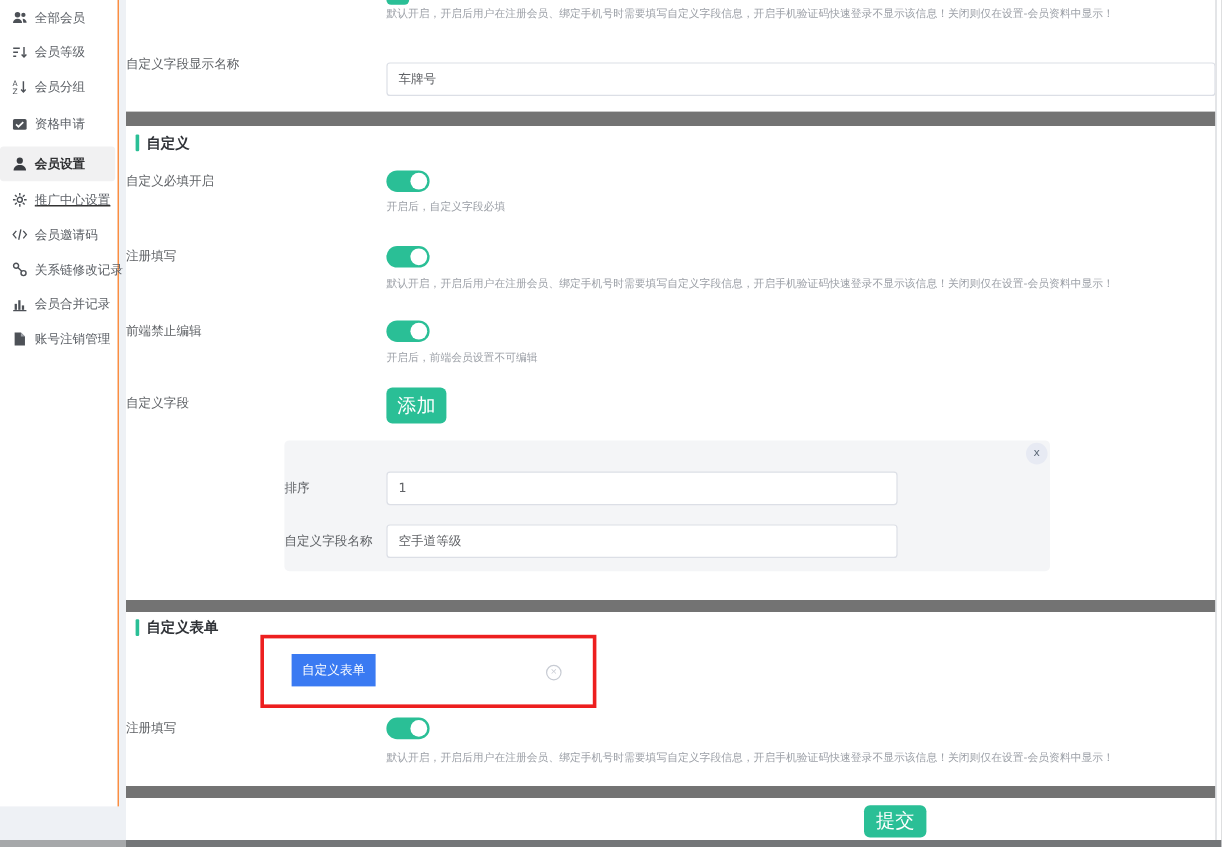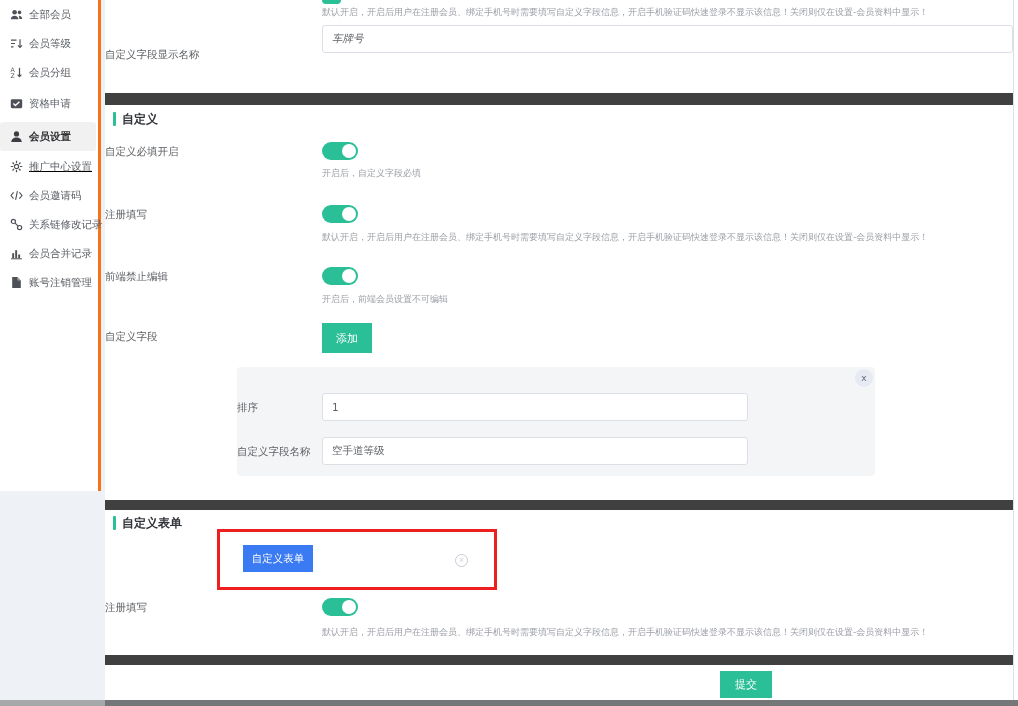--- a/index.html
+++ b/index.html
@@ -1,36 +1,36 @@
 <!DOCTYPE html>
 <html><head>
 <meta charset="utf-8">
 <style>
   html,body{margin:0;padding:0;}
   body{font-family:"DejaVu Sans","Liberation Sans",sans-serif;}
   #app{position:relative;width:1018px;height:706px;background:#eef1f5;overflow:hidden;}
   .abs{position:absolute;}
   
-  #sidebar{position:absolute;left:0;top:0;width:98px;height:491px;background:#fff;border-right:3px solid #f97316;}
+  #sidebar{position:absolute;left:0;top:0;width:98px;height:672px;background:#fff;border-right:1px solid #f97316;}
   .side-item{display:flex;align-items:center;height:29px;padding-left:10px;gap:6px;cursor:pointer;}
   .side-item .slabel{font-size:10.5px;color:#5c6066;white-space:nowrap;}
   .side-item.active{background:#f1f1f2;border-radius:3px;margin-right:2px;}
   .side-item.active .slabel{color:#303133;font-weight:bold;}
   .sicon{width:13px;height:13px;display:inline-flex;flex:0 0 13px;}
   
-  #main{position:absolute;left:105px;top:0;width:908px;height:700px;background:#404040;}
+  #main{position:absolute;left:105px;top:0;width:908px;height:700px;background:#737373;}
   .card{position:absolute;left:0;width:908px;background:#fff;}
   .sec-bar{position:absolute;width:3px;height:14px;background:#2abf96;border-radius:1px;}
   .sec-title{position:absolute;font-size:12px;font-weight:bold;color:#2f3237;line-height:14px;white-space:nowrap;}
   .flabel{position:absolute;left:0;width:208px;text-align:left;font-size:10.5px;color:#5f6266;line-height:13px;white-space:nowrap;}
   .desc{position:absolute;font-size:9px;color:#9b9fa6;line-height:12px;white-space:nowrap;}
   .toggle{position:absolute;width:36px;height:18px;border-radius:9px;background:#2abf96;cursor:pointer;}
   .toggle::after{content:"";position:absolute;right:2px;top:2px;width:14px;height:14px;border-radius:50%;background:#fff;}
   .ipt{position:absolute;box-sizing:border-box;height:28px;border:1px solid #dcdfe6;border-radius:3px;background:#fff;font-size:10.5px;color:#606266;padding:0 9px;font-family:inherit;outline:none;}
-  .btn{position:absolute;background:#2abf96;color:#fff;border:none;border-radius:0;font-size:11px;font-family:Liberation Mono, monospace;cursor:pointer;}
+  .btn{position:absolute;background:#2abf96;color:#fff;border:none;border-radius:5px;font-size:16px;font-family:Liberation Mono, monospace;cursor:pointer;}
   .panel{position:absolute;background:#f4f5f7;border-radius:4px;}
   .xbtn{position:absolute;width:18px;height:18px;border-radius:50%;background:#e7eaf3;color:#5f6b7a;font-size:9px;display:flex;align-items:center;justify-content:center;cursor:pointer;}
   .red-annot{position:absolute;border:3px solid #ed1f1f;}
   .blue-sel{position:absolute;background:#3a7af2;color:#fff;font-size:10.5px;display:flex;align-items:center;justify-content:center;white-space:nowrap;}
   .clear-ic{position:absolute;width:11px;height:11px;border:1px solid #c7cbd3;border-radius:50%;color:#c7cbd3;font-size:7px;line-height:11px;text-align:center;cursor:pointer;}
   .gray-val{color:#9b9fa6;}
   #right-rail{position:absolute;left:1013px;top:0;width:5px;height:700px;background:#fff;border-left:1px solid #dcdfe3;box-sizing:border-box;}
   .bottom-bar-l{position:absolute;left:0;top:700px;width:105px;height:6px;background:#a6a8aa;}
   .bottom-bar-r{position:absolute;left:105px;top:700px;width:913px;height:6px;background:#747678;}
   svg{display:block;}
@@ -138,21 +138,21 @@
       <span class="slabel">账号注销管理</span>
     </div>
   </nav>
 
   <div id="main">
 
     <section class="card" style="top:0;height:93px;">
       <div class="abs" style="left:217px;top:0;width:19px;height:4px;background:#2abf96;border-radius:0 0 4px 4px;"></div>
       <div class="desc" style="left:217px;top:6px;">默认开启，开启后用户在注册会员、绑定手机号时需要填写自定义字段信息，开启手机验证码快速登录不显示该信息！关闭则仅在设置-会员资料中显示！</div>
       <div class="flabel" style="top:48px;">自定义字段显示名称</div>
-      <input class="ipt" style="left: 217px; top: 25px; width: 691px; font-style: italic;" value="车牌号">
+      <input class="ipt" style="left: 217px; top: 52px; width: 691px;" value="车牌号">
     </section>
 
     <section class="card" style="top:105px;height:395px;">
       <div class="sec-bar" style="left:8px;top:7px;"></div>
       <div class="sec-title" style="left:17px;top:7px;">自定义</div>
 
       <div class="flabel" style="top:40px;">自定义必填开启</div>
       <div class="toggle" style="left:217px;top:37px;"></div>
       <div class="desc" style="left:217px;top:62px;">开启后，自定义字段必填</div>
 

